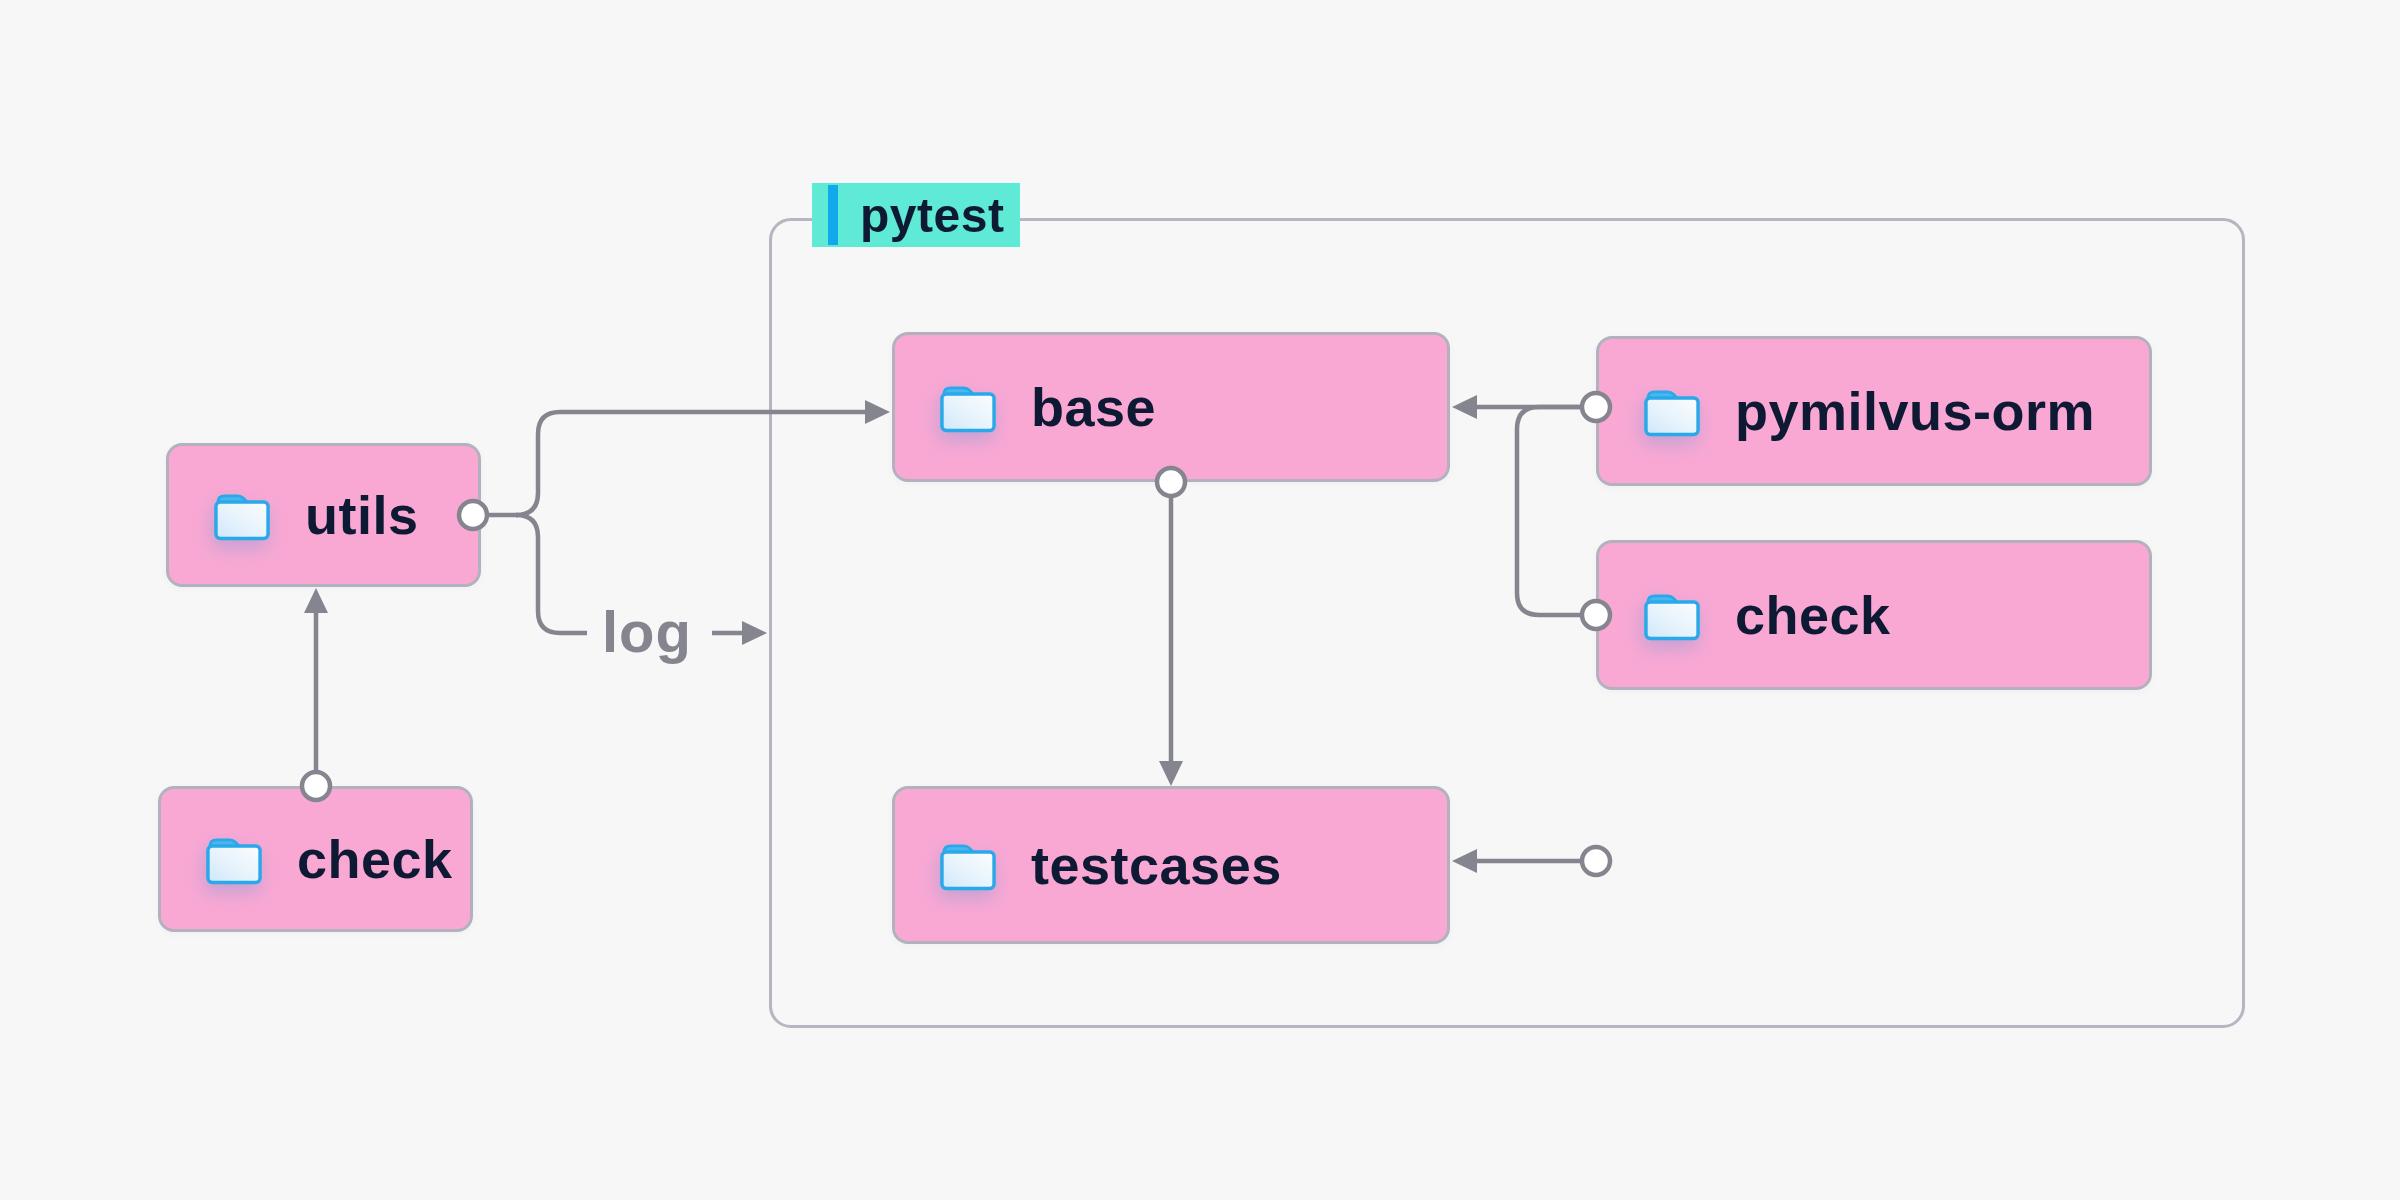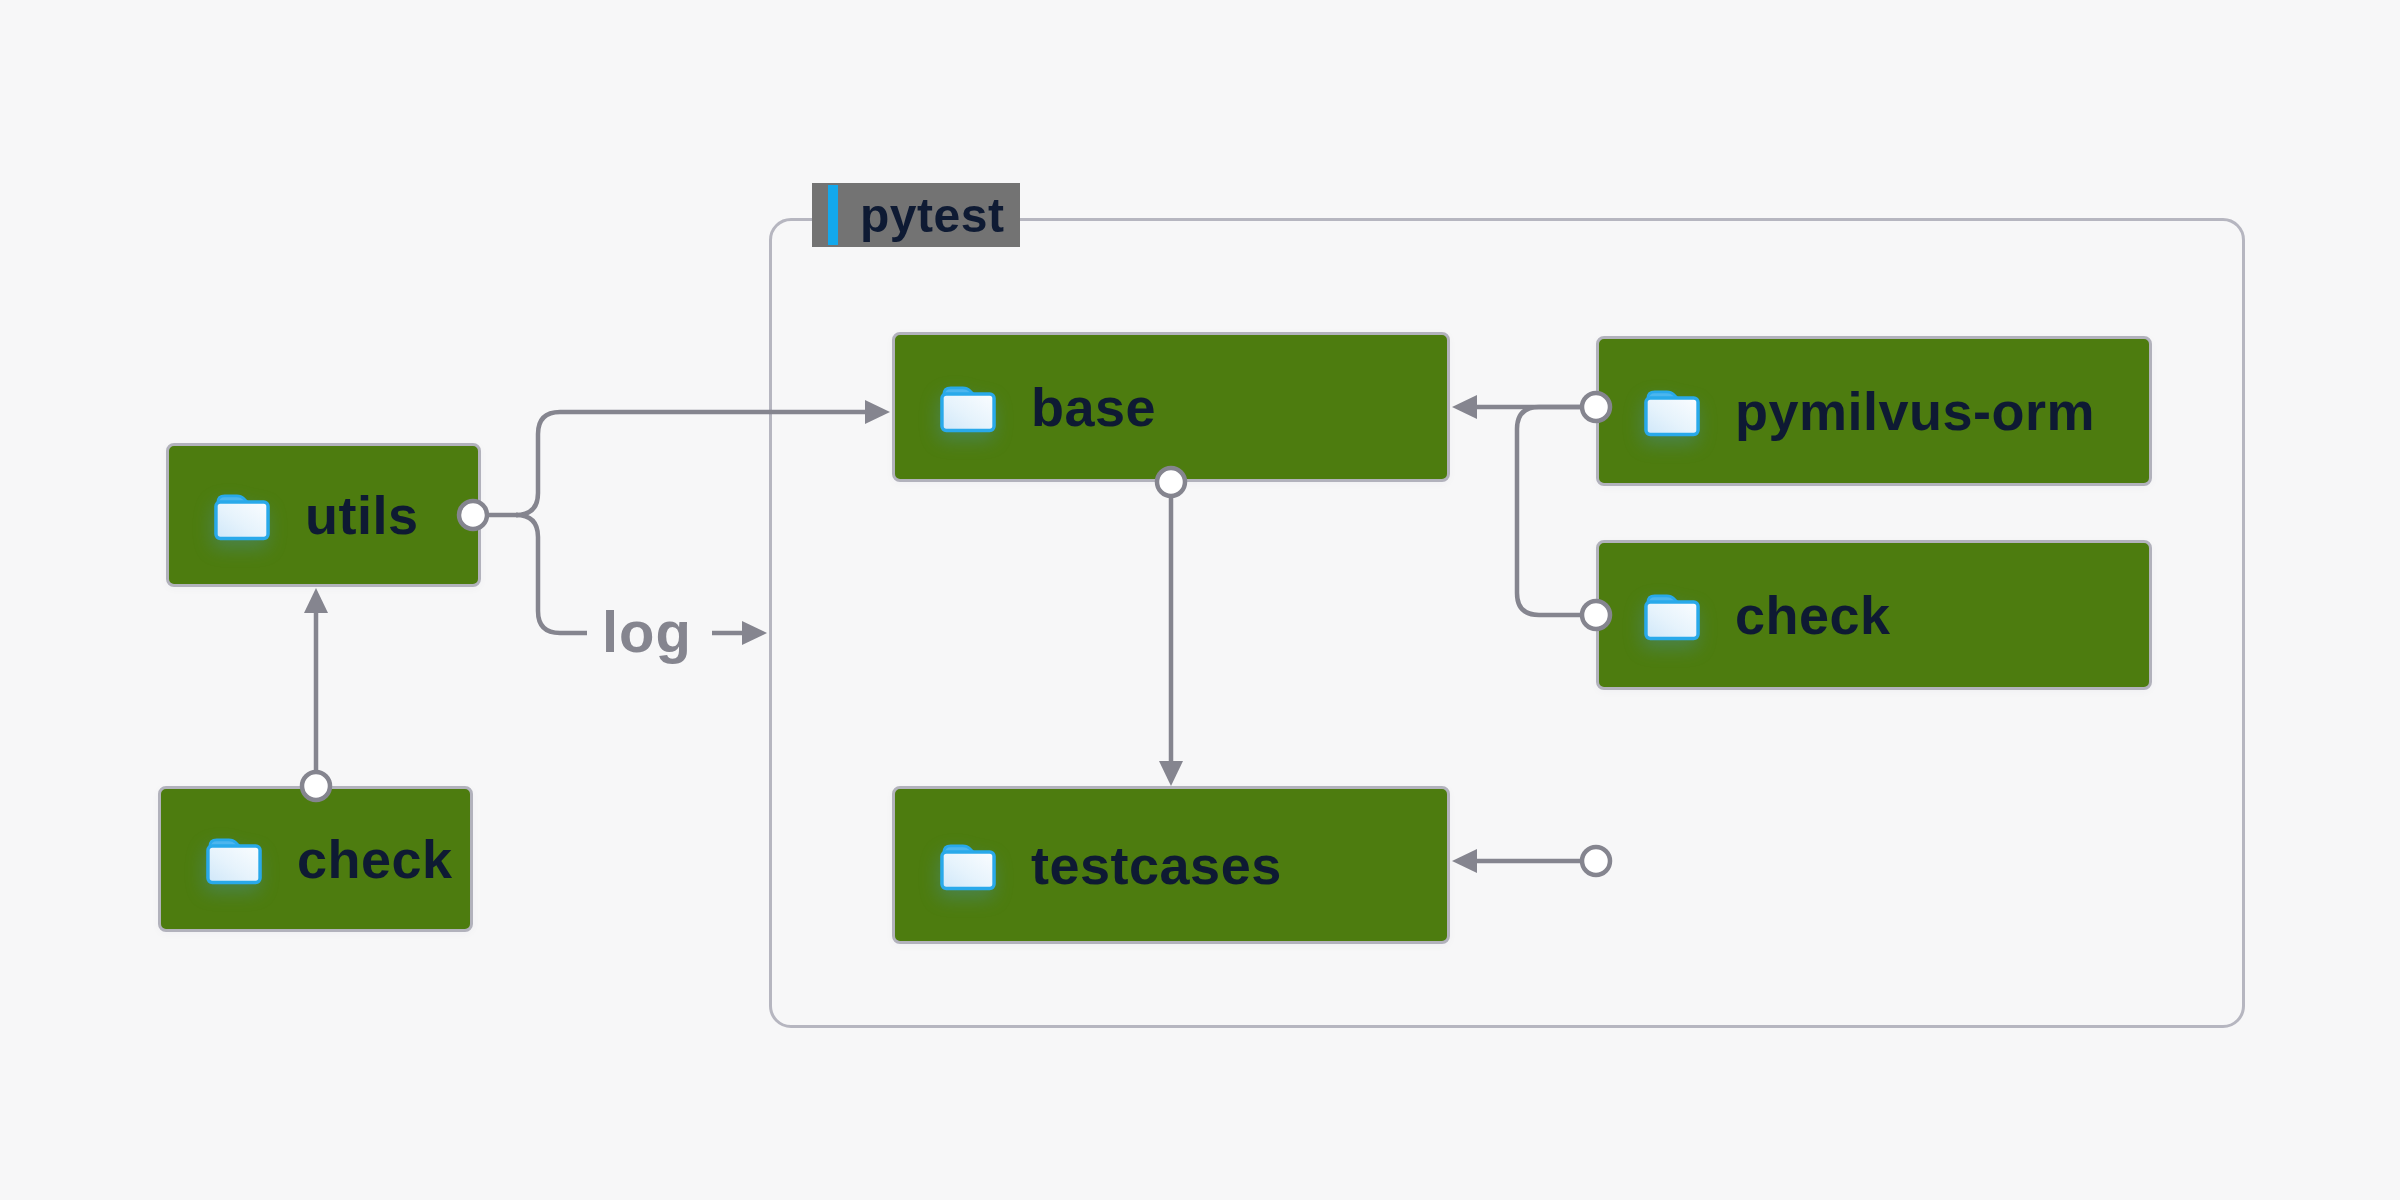--- a/index.html
+++ b/index.html
@@ -26,41 +26,41 @@
     z-index: 1;
   }
   .group-label {
     position: absolute;
     left: 812px; top: 183px;
     height: 64px;
     display: flex;
     align-items: center;
     gap: 22px;
     padding: 0 16px;
-    background: #737373;
+    background: #5eead4;
     z-index: 2;
   }
   .group-label .accent-bar {
     width: 10px; height: 60px;
     background: #12a8ec;
     display: inline-block;
   }
   .group-label .group-title {
     font-size: 48px;
     font-weight: 700;
     color: #0e1a33;
     letter-spacing: 0.5px;
   }
 
   
   .node {
     position: absolute;
-    background: #4d7c0f;
+    background: #f9a8d4;
     border: 3px solid #b2b2bc;
-    border-radius: 8px;
+    border-radius: 16px;
     display: flex;
     align-items: center;
     padding-left: 40px;
     gap: 30px;
     z-index: 2;
     box-shadow: 0 2px 8px rgba(20,40,80,0.03);
   }
   .node .label {
     font-size: 54px;
     font-weight: 700;

